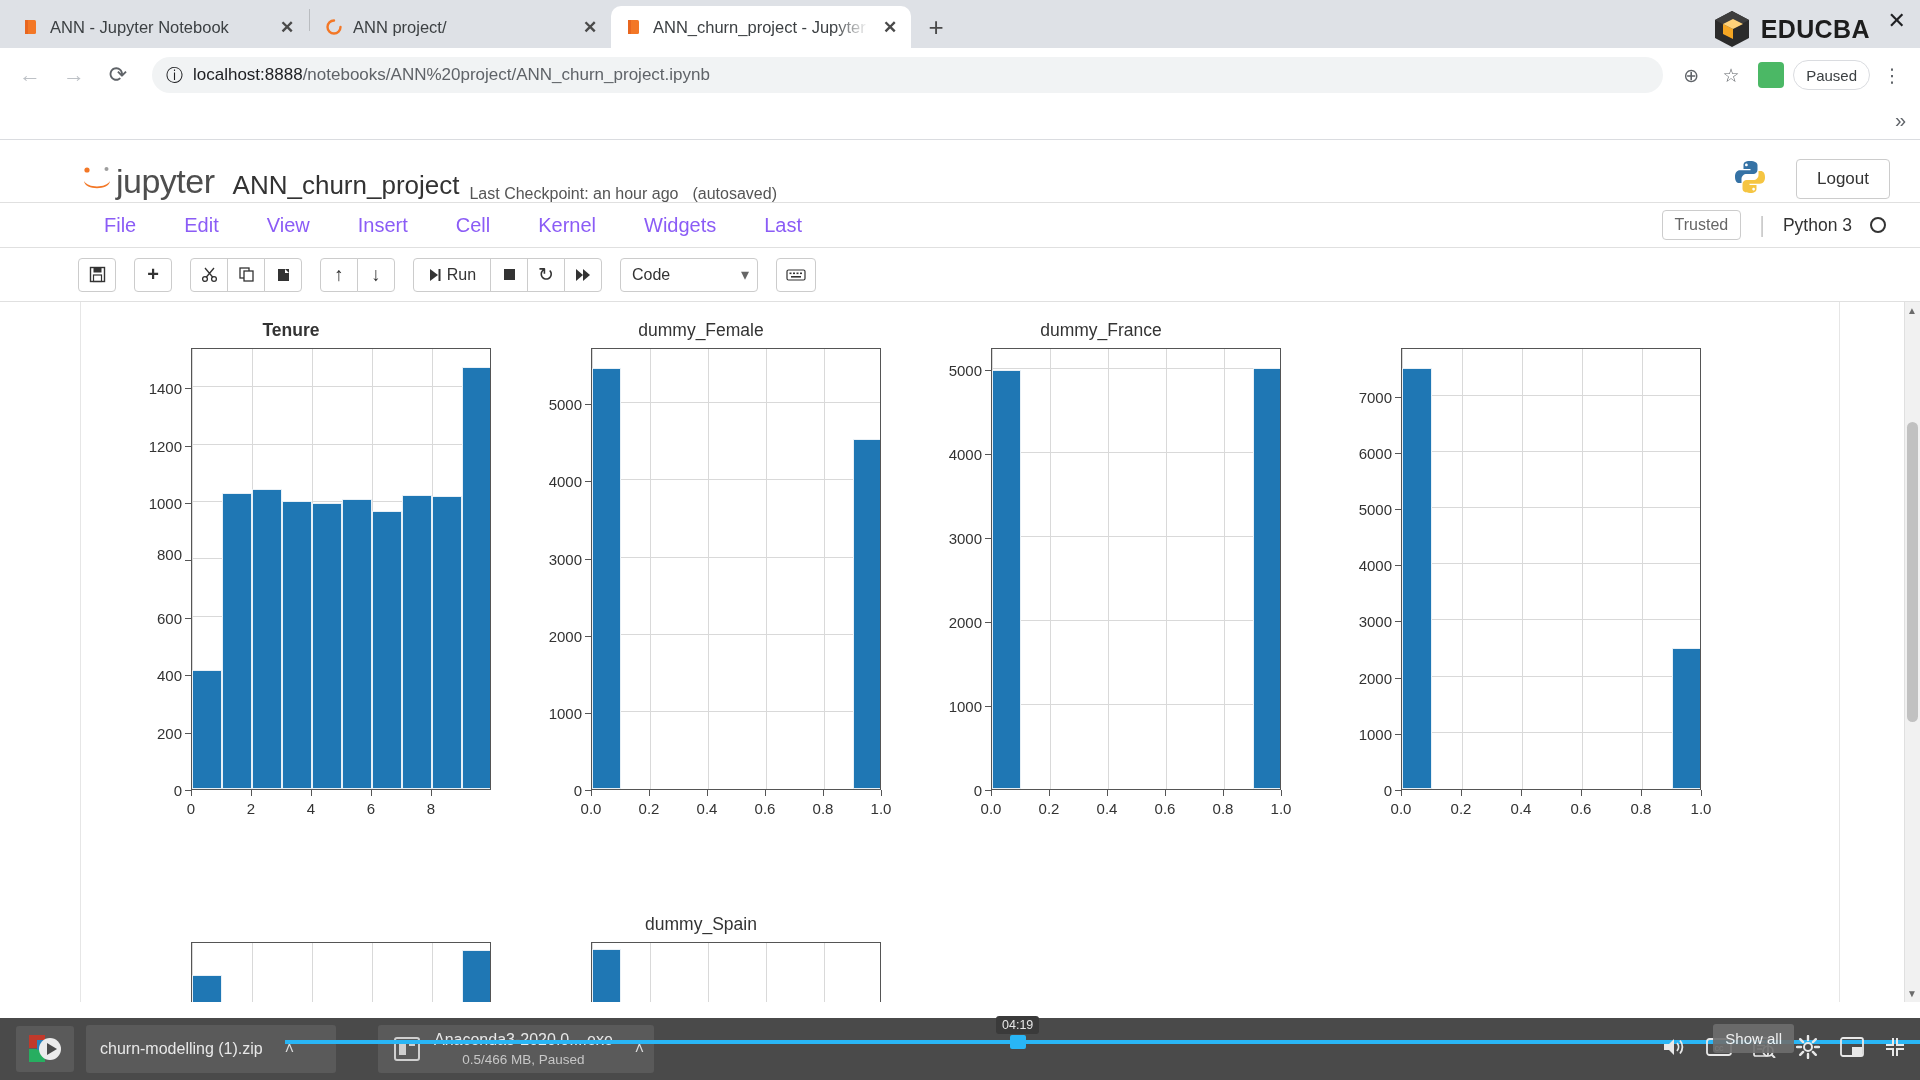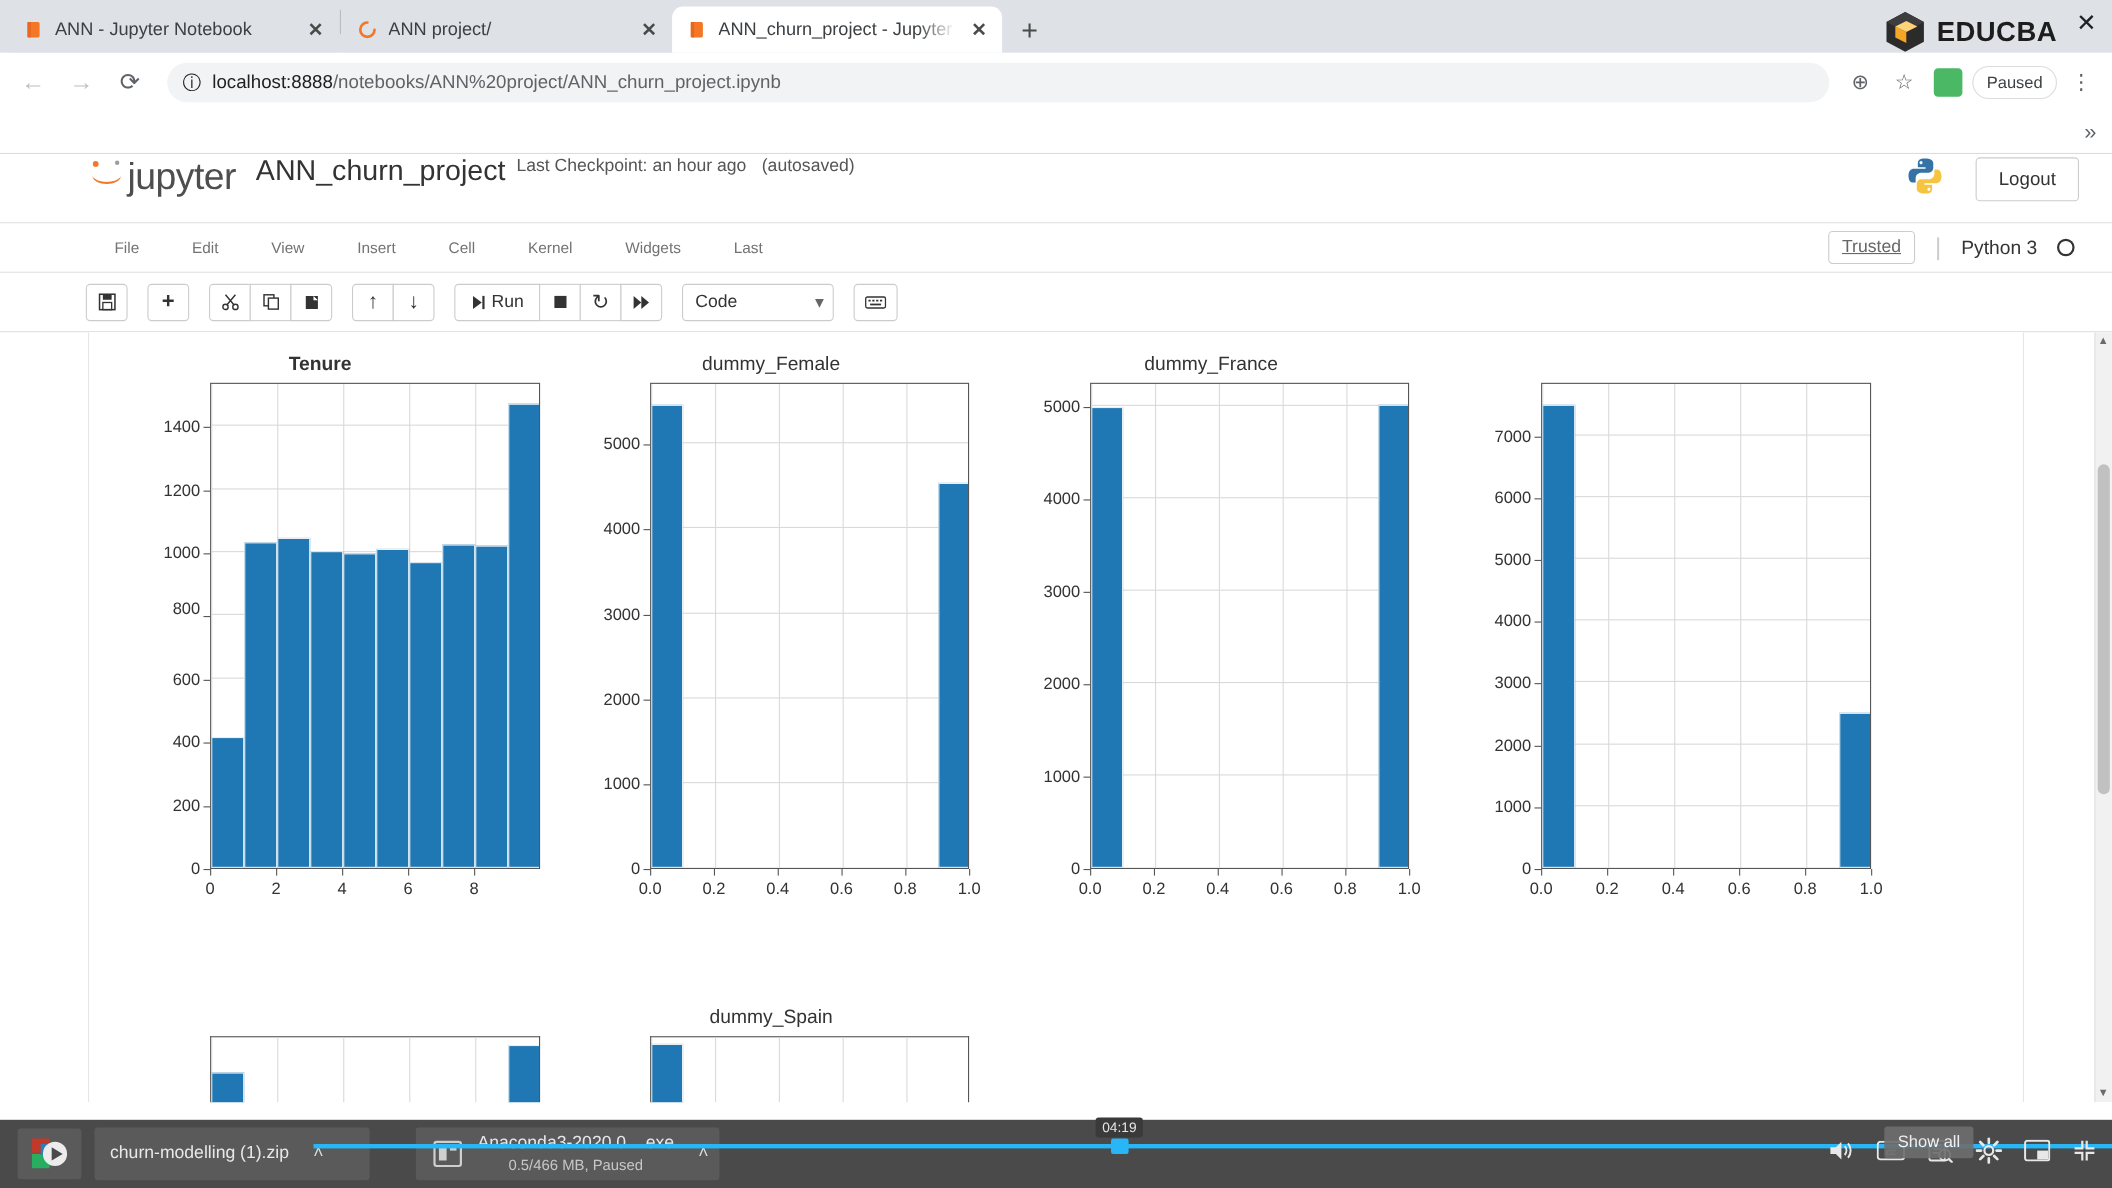--- a/index.html
+++ b/index.html
@@ -107,44 +107,44 @@
   .educba .cube { width: 42px; height: 42px; }
   .educba .word { font-size: 25px; font-weight: 700; color:#1d1d1d; letter-spacing:.4px; }
   .win-close {
     position:absolute; right: 14px; top: 8px; z-index: 61;
     font-size: 22px; color:#202124;
   }
 
   
   #jupyter { position:relative; background:#fff; height: 890px; overflow:hidden; }
   .jp-header {
-    height: 62px; display:flex; align-items:flex-start;
+    height: 62px; display:flex; align-items:flex-end;
     padding: 0 30px 0 80px; border-bottom: 1px solid transparent;
   }
   .jp-logo { display:flex; align-items:baseline; gap: 2px; }
   .jp-logo .mark { width: 34px; height: 32px; position:relative; top:4px; }
   .jp-logo .word { font-size: 34px; color:#4e4e4e; letter-spacing: -0.5px; font-weight:400; }
   .jp-name { font-size: 26px; color:#333; margin-left: 18px; }
   .jp-checkpoint { font-size: 16px; color:#555; margin-left: 10px; position:relative; top:2px;}
   .jp-autosaved { font-size: 16px; color:#555; margin-left: 14px; position:relative; top:2px;}
   .jp-header-right { margin-left:auto; display:flex; align-items:center; gap: 26px; }
   .logout-btn {
     border: 1px solid #ccc; border-radius: 4px;
     padding: 9px 20px; font-size: 17px; color:#333; background:#fff;
   }
 
   .jp-menubar {
     height: 46px; border-top: 1px solid #e0e0e0; border-bottom: 1px solid #e0e0e0;
     display:flex; align-items:center; padding-left: 80px; gap: 0;
   }
-  .jp-menubar .mi { padding: 0 24px; font-size: 14px; color:#737373; line-height: 44px; }
+  .jp-menubar .mi { padding: 0 24px; font-size: 20px; color:#8b5cf6; line-height: 44px; }
   .jp-menubar .right { margin-left:auto; display:flex; align-items:center; gap: 18px; padding-right: 34px;}
   .trusted {
     border:1px solid #ccc; border-radius:4px; padding: 5px 12px;
-    font-size: 16px; color:#666;text-decoration:underline;
+    font-size: 16px; color:#666;
   }
   .kernel-sep { color:#ccc; font-size: 22px; }
   .kernel-name { font-size: 17.5px; color:#333; }
   .kernel-circle {
     width: 16px; height: 16px; border-radius: 50%;
     border: 2px solid #333;
   }
 
   .jp-toolbar {
     height: 54px; display:flex; align-items:center;

